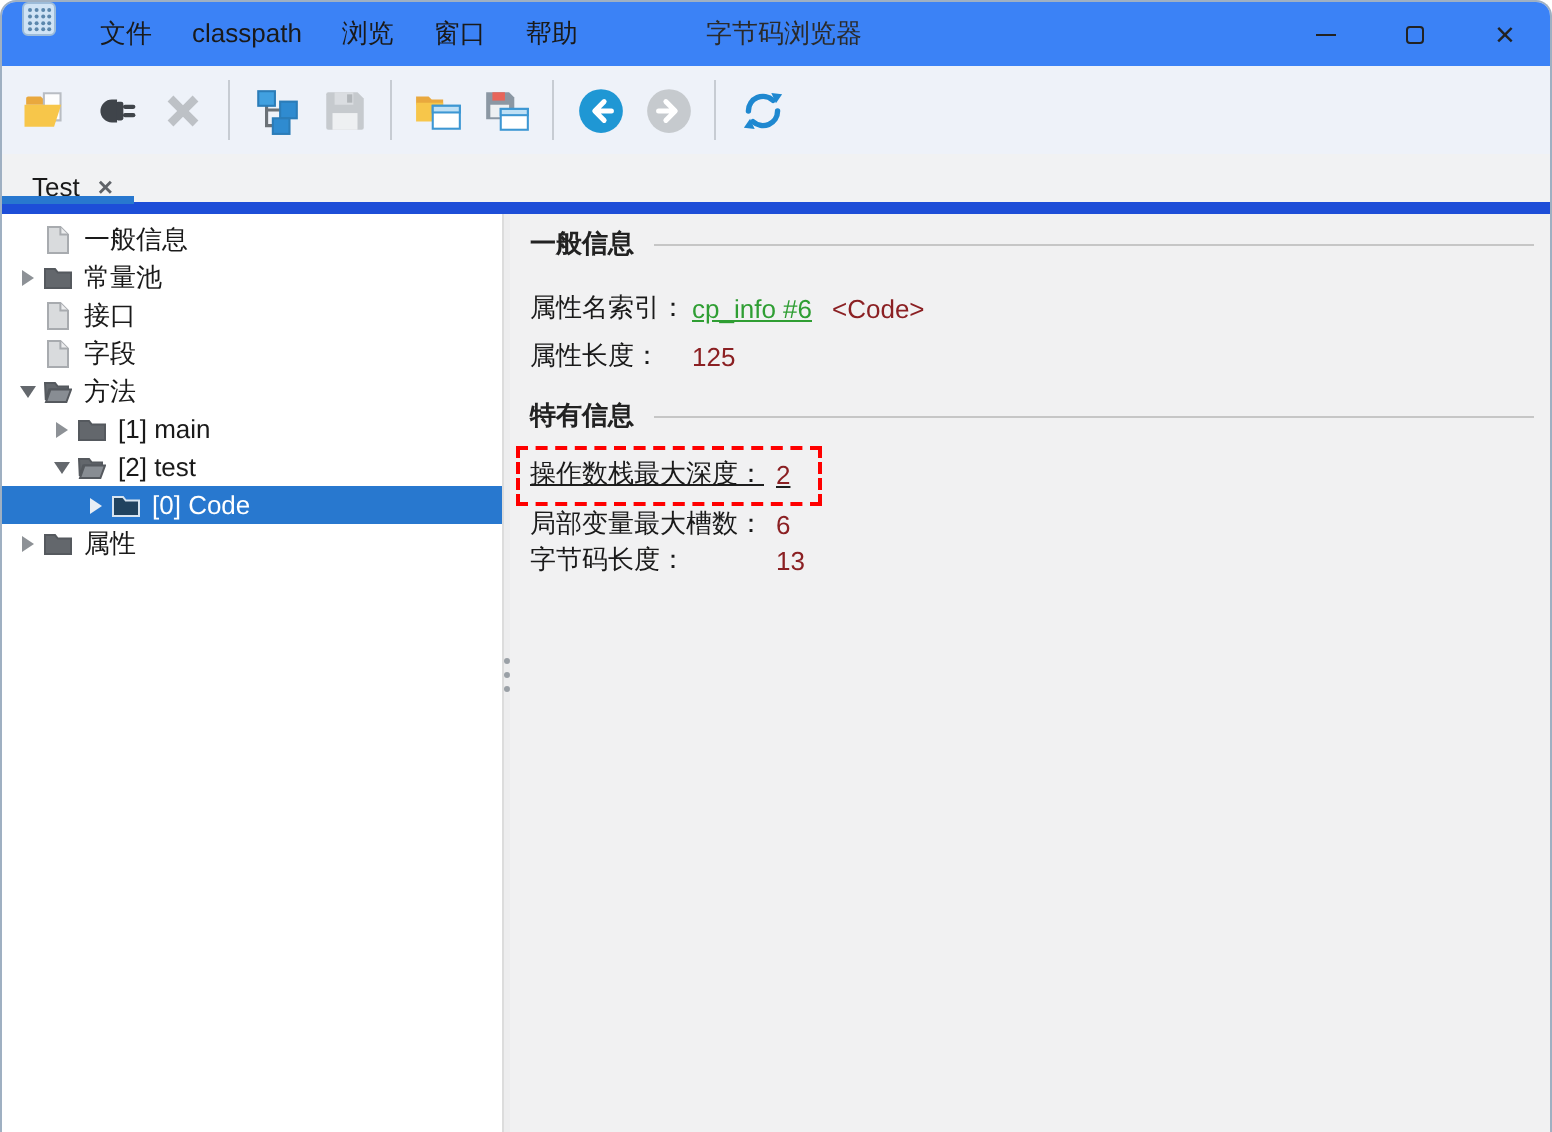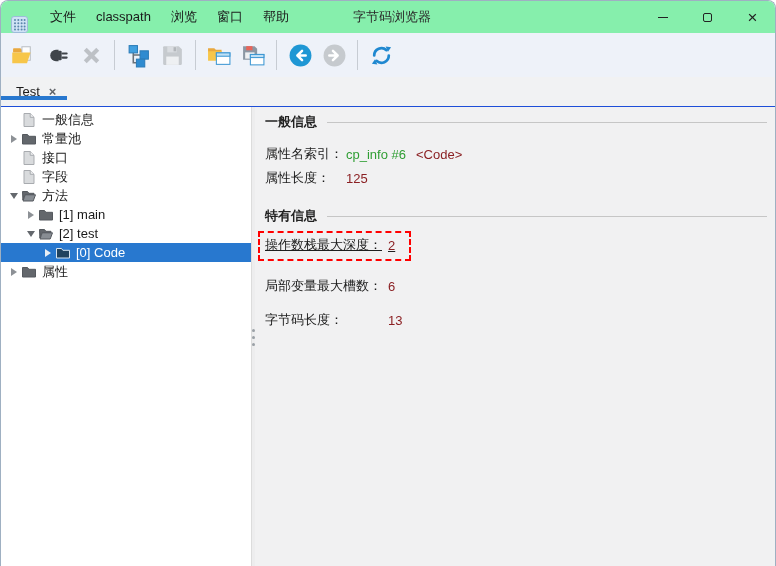--- a/index.html
+++ b/index.html
@@ -8,21 +8,21 @@
     font-family: "Liberation Sans", "DejaVu Sans", sans-serif;
     font-size: 13px; color:#1f1f1f; background:#fff; overflow:hidden;
   }
   .window {
     width:776px; height:566px; display:flex; flex-direction:column;
     border:1px solid #9fb0c2; border-bottom:none; border-radius:8px 8px 0 0;
     overflow:hidden; background:#fff;
   }
   
   .titlebar {
-    height:32px; background:#86efac; display:flex; align-items:flex-end;
+    height:32px; background:#3b82f6; display:flex; align-items:flex-start;
     position:relative; flex:0 0 auto;
   }
   .app-icon { margin-left:10px; width:17px; height:17px; flex:0 0 auto; }
   .menubar { display:flex; margin-left:12px; z-index:2; }
   .menu-item { padding:0 10px; line-height:32px; color:#1a1a1a; cursor:default; }
   .win-title {
     position:absolute; left:8px; right:0; text-align:center; color:#2a2a2a;
     line-height:32px; pointer-events:none; z-index:1;
   }
   .win-controls { position:absolute; right:0; top:0; height:32px; display:flex; z-index:3; }
@@ -37,22 +37,22 @@
   }
   .tool-btn {
     width:32px; height:32px; margin:0 1px; display:flex; align-items:center;
     justify-content:center; border-radius:3px; cursor:pointer;
   }
   .tool-btn.disabled { cursor:default; }
   .tool-btn svg { width:25px; height:25px; display:block; }
   .tool-sep { width:1px; height:30px; background:#c7ccd3; margin:0 6px; }
   
   .tabstrip {
-    height:30px; background:#f1f2f3; border-bottom:1px solid #1d4ed8;
-    display:flex; align-items:center; flex:0 0 auto;
+    height:30px; background:#f1f2f3; border-bottom:6px solid #1d4ed8;
+    display:flex; align-items:flex-end; flex:0 0 auto;
   }
   .tab {
     position:relative; display:flex; align-items:center; gap:9px;
     padding:0 11px 0 15px; cursor:pointer; color:#1a1a1a;
   }
   .tab.active::after {
     content:""; position:absolute; left:0; right:0; bottom:-1px; height:4px;
     background:var(--accent,#2878cf);
   }
   .tab-close { color:#5f6368; font-size:13px; font-weight:700; line-height:1; cursor:pointer; }
@@ -81,29 +81,29 @@
   .grip { position:absolute; left:0; top:218px; width:3px; }
   .grip i { display:block; width:3px; height:3px; border-radius:50%; background:#9aa0a6; margin:4px 0; }
   
   .detail-panel { flex:1; background:#f1f1f2; padding:6px 8px 0 10px; overflow:hidden; }
   .section-header { display:flex; align-items:center; height:18px; margin-top:0; }
   .section-title { font-weight:700; color:#222; white-space:nowrap; }
   .header-line { flex:1; height:1px; background:#c6c6c6; margin-left:10px; }
   .info-rows { margin-top:14px; }
   .info-row { display:flex; align-items:center; height:18px; margin-bottom:6px; }
   .info-label { width:81px; color:#1a1a1a; flex:0 0 auto; }
-  .info-link { color:var(--link-green,#2f9e33); cursor:pointer; }
+  .info-link { color:var(--link-green,#2f9e33); text-decoration:underline; cursor:pointer; }
   .info-extra { color:var(--value-red,#8b2023); margin-left:10px; }
   .info-value { color:var(--value-red,#8b2023); }
-  .section-header.second { margin-top:20px; }
+  .section-header.second { margin-top:12px; }
   .inner-tabs { display:flex; margin-top:22px; padding-left:2px; }
   .inner-tab { padding:0 9px 5px 9px; margin-right:12px; color:#1a1a1a; cursor:pointer; border-bottom:3px solid transparent; }
   .inner-tab.active { border-bottom-color:var(--tab-underline,#a9c7e2); }
   .misc-rows { margin-top:6px; }
-  .misc-row { display:flex; align-items:center; height:18px; margin-top:16px; }
+  .misc-row { display:flex; align-items:center; height:18px; margin-top:0; }
   .misc-label { width:123px; color:#1a1a1a; flex:0 0 auto; }
   .misc-value { color:var(--value-red,#8b2023); }
   .hl-box {
     display:inline-flex; border:2px dashed var(--highlight-red,#ff0000);
     padding:3px 14px 5px 5px; margin-left:-7px; margin-top:0;
   }
   .hl-box .misc-row { margin-top:0;text-decoration:underline; }
 </style>
 </head>
 <body>

